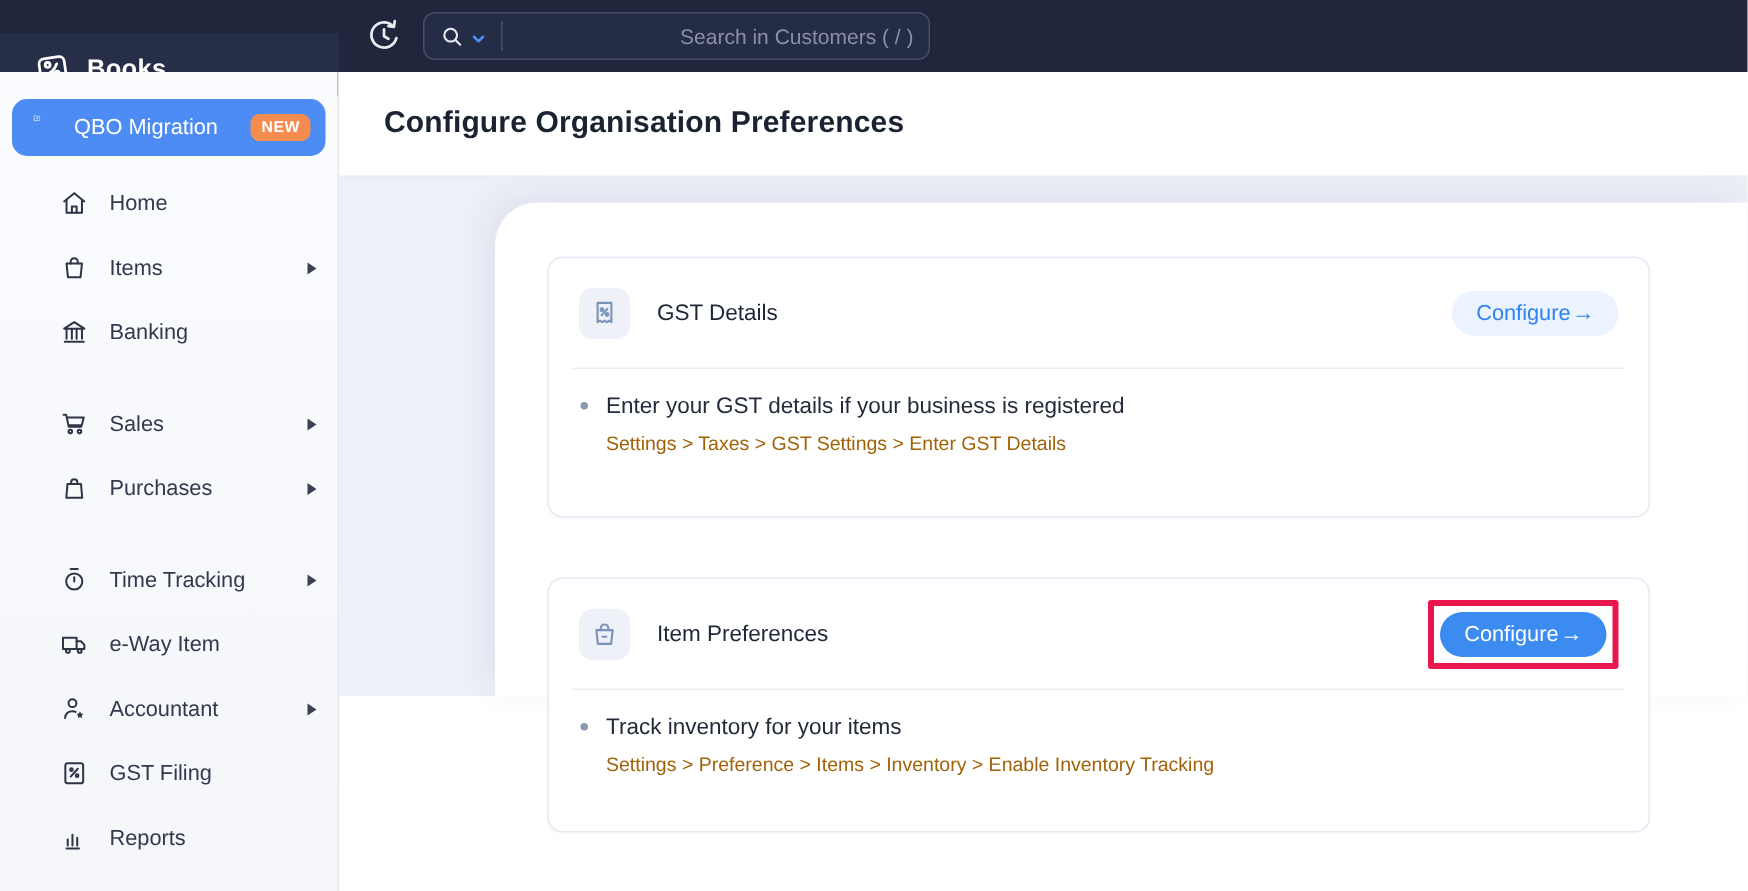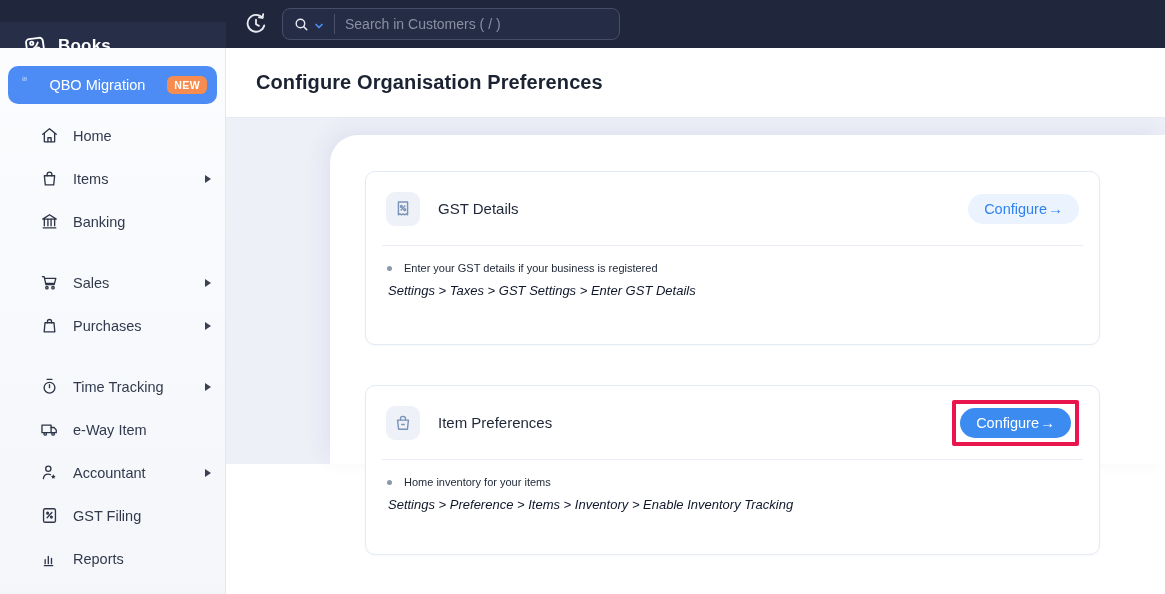--- a/index.html
+++ b/index.html
@@ -9,21 +9,21 @@
   
   .topbar { position:absolute; top:0; left:0; width:1165px; height:48px; background:#20263c; display:flex; align-items:center; }
   .brand-block { width:226px; height:48px; background:#272e48; border-radius:0 0 10px 0; display:flex; align-items:center; padding-left:22px; gap:10px; flex:0 0 auto;margin-top:44px; }
   .brand-logo { width:26px; height:26px; color:#fff; }
   .brand-name { color:#fff; font-size:17px; font-weight:700; letter-spacing:.2px; }
   .history-btn { width:28px; height:28px; margin-left:16px; color:#e8eaf2; display:flex; align-items:center; justify-content:center; cursor:pointer; }
   .searchbox { margin-left:12px; width:338px; height:32px; border:1px solid #454d68; background:#252c45; border-radius:8px; display:flex; align-items:center; padding:0 10px; }
   .searchbox .mag { width:17px; height:17px; color:#e8eaf2; flex:0 0 auto; }
   .searchbox .chev { width:12px; height:12px; color:#4a90f4; margin:3px 0 0 3px; flex:0 0 auto; }
   .searchbox .vdiv { width:1px; height:20px; background:#4a5168; margin:0 10px 0 9px; }
-  .searchbox input { flex:1; background:transparent; border:none; outline:none; color:#14b8a6; font-size:14px; font-family:"Liberation Sans",sans-serif; }
+  .searchbox input { flex:1; background:transparent; border:none; outline:none; color:#14b8a6; font-size:14px; font-family:"Liberation Sans",sans-serif;text-align:right; }
   .searchbox input::placeholder { color:#8a90a3; }
 
   
   .sidebar { position:absolute; top:48px; left:0; width:226px; height:546px; background:linear-gradient(#fbfcfe,#f4f6fa); border-right:1px solid #e4e7ef; }
   .active-pill { margin:18px 8px 10px 8px; height:38px; background:#4d8cf5; border-radius:10px; display:flex; align-items:center; padding:0 10px 0 14px; gap:22px; color:#fff; cursor:pointer; }
   .active-pill .ap-icon { width:19px; height:19px; color:#fff; }
   .active-pill .ap-label { font-size:14.5px; font-weight:500; white-space:nowrap; }
   .badge-new { background:#f68c4f; color:#fff; font-size:10.5px; font-weight:700; padding:3px 7px; border-radius:6px; letter-spacing:.4px; }
   .side-item { height:43px; display:flex; align-items:center; padding:0 14px 0 40px; gap:14px; color:#313a4d; cursor:pointer; }
   .side-item .si-icon { width:19px; height:19px; color:#2e3547; flex:0 0 auto; }
@@ -48,22 +48,22 @@
   .card-title { font-size:15px; font-weight:400; color:#1e2637; margin-left:18px; }
   .action-wrap { margin-left:auto; display:flex; align-items:center; }
   .pill { display:flex; align-items:center; gap:1px; height:30px; padding:0 16px; border-radius:16px; border:none; font-family:"Liberation Sans",sans-serif; font-size:14.5px; font-weight:500; cursor:pointer; }
   .pill.soft { background:#ebf3fe; color:#2f82ef; }
   .pill.solid { background:#3b8bf0; color:#fff; }
   .pill .arr { font-size:15px; line-height:1; }
   .highlight-box { display:inline-block; border:4px solid #e9164e; padding:4px; border-radius:2px; background:#fff; }
   .card-body { padding:16px 21px 0 21px; }
   .bullet-row { display:flex; align-items:center; gap:12px; }
   .bullet-dot { width:5px; height:5px; border-radius:50%; background:#8b97ad; flex:0 0 auto; }
-  .bullet-text { font-size:11px; color:#232b3a; }
-  .path-text { margin:9px 0 0 1px; font-size:13px; color:#0f172a;font-style:italic; }
+  .bullet-text { font-size:15px; color:#232b3a; }
+  .path-text { margin:9px 0 0 17px; font-size:13px; color:#a16207; }
 </style>
 </head>
 <body>
 
 <div class="topbar">
   <div class="brand-block">
     <span class="brand-logo">
       <svg viewBox="0 0 24 24" fill="none" stroke="currentColor" stroke-width="1.7" stroke-linecap="round" stroke-linejoin="round">
         <rect x="4.2" y="5" width="15.6" height="14" rx="3.2" transform="rotate(-8 12 12)"></rect>
         <circle cx="9" cy="9.5" r="1.5"></circle>
@@ -278,21 +278,21 @@
               <button class="pill solid">
                 <span>Configure</span>
                 <span class="arr">→</span>
               </button>
             </span>
           </span>
         </div>
         <div class="card-body">
           <div class="bullet-row">
             <span class="bullet-dot"></span>
-            <span class="bullet-text">Home inventory for your items</span>
+            <span class="bullet-text">Track inventory for your items</span>
           </div>
           <div class="path-text">Settings &gt; Preference &gt; Items &gt; Inventory &gt; Enable Inventory Tracking</div>
         </div>
       </div>
 
     </div>
   </div>
 </div>
 
 </body></html>

